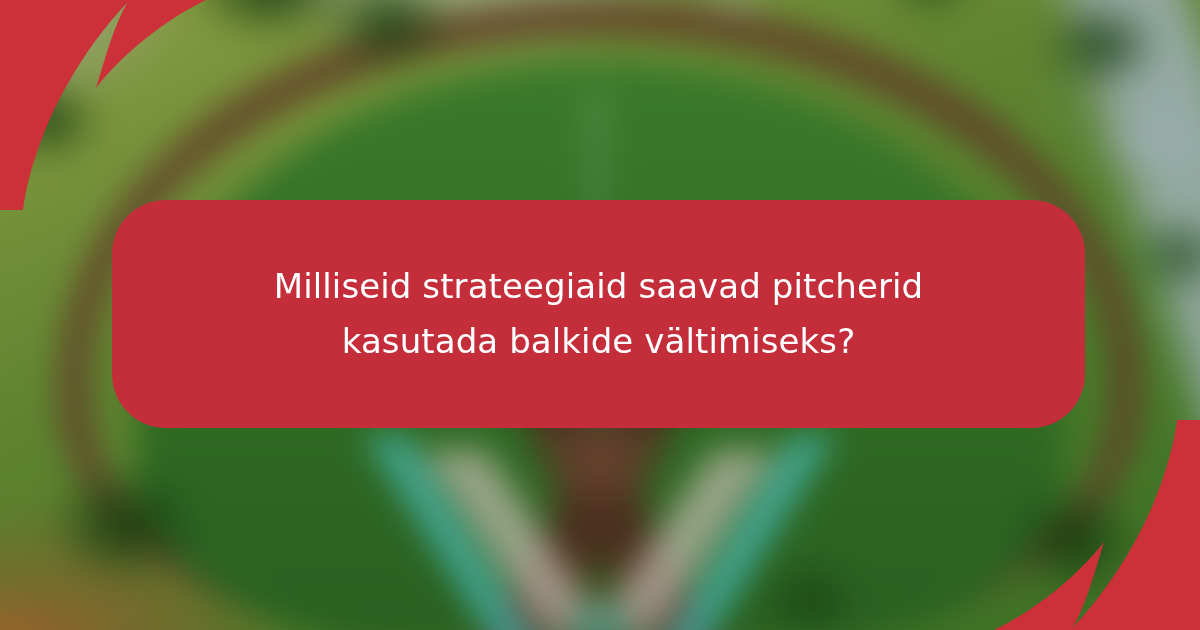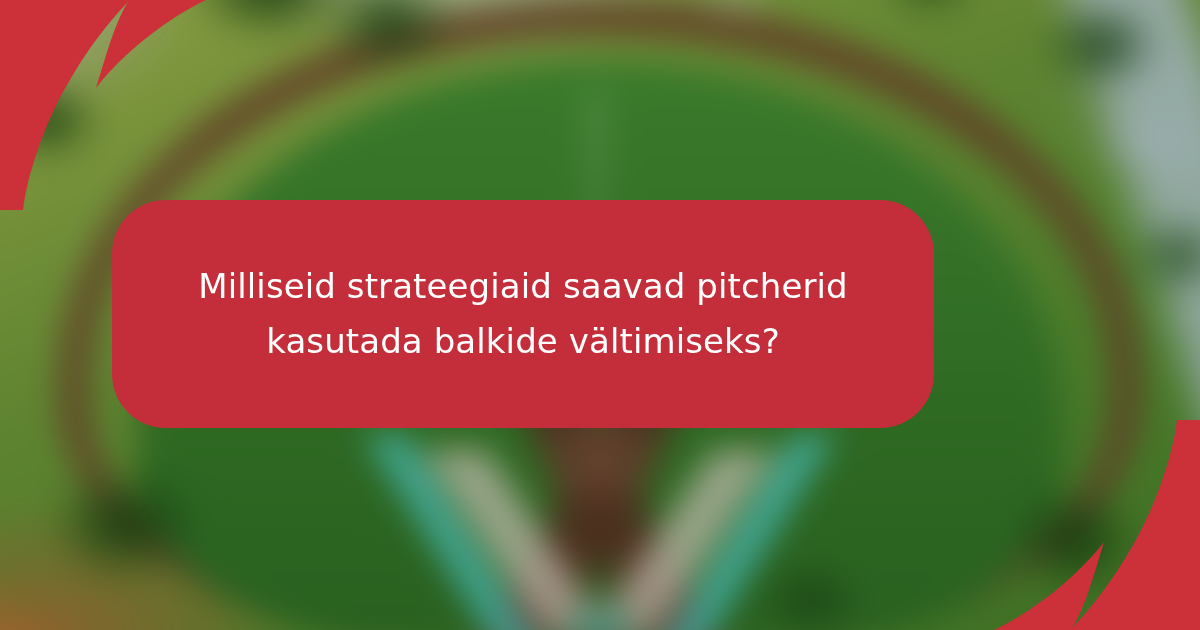--- a/index.html
+++ b/index.html
@@ -149,21 +149,21 @@
   }
   .swoosh svg { display:block; }
   .swoosh-tl { top: 0; left: 0; }
   .swoosh-br { bottom: 0; right: 0; transform: rotate(180deg); }
 
   
   .card {
     position: absolute;
     left: 112px;
     top: 200px;
-    width: 822px;
+    width: 973px;
     height: 228px;
     border-radius: 54px;
     background: #c42e3a;
     display: flex;
     align-items: center;
     justify-content: center;
   }
 
   .card-title {
     color: #ffffff;

